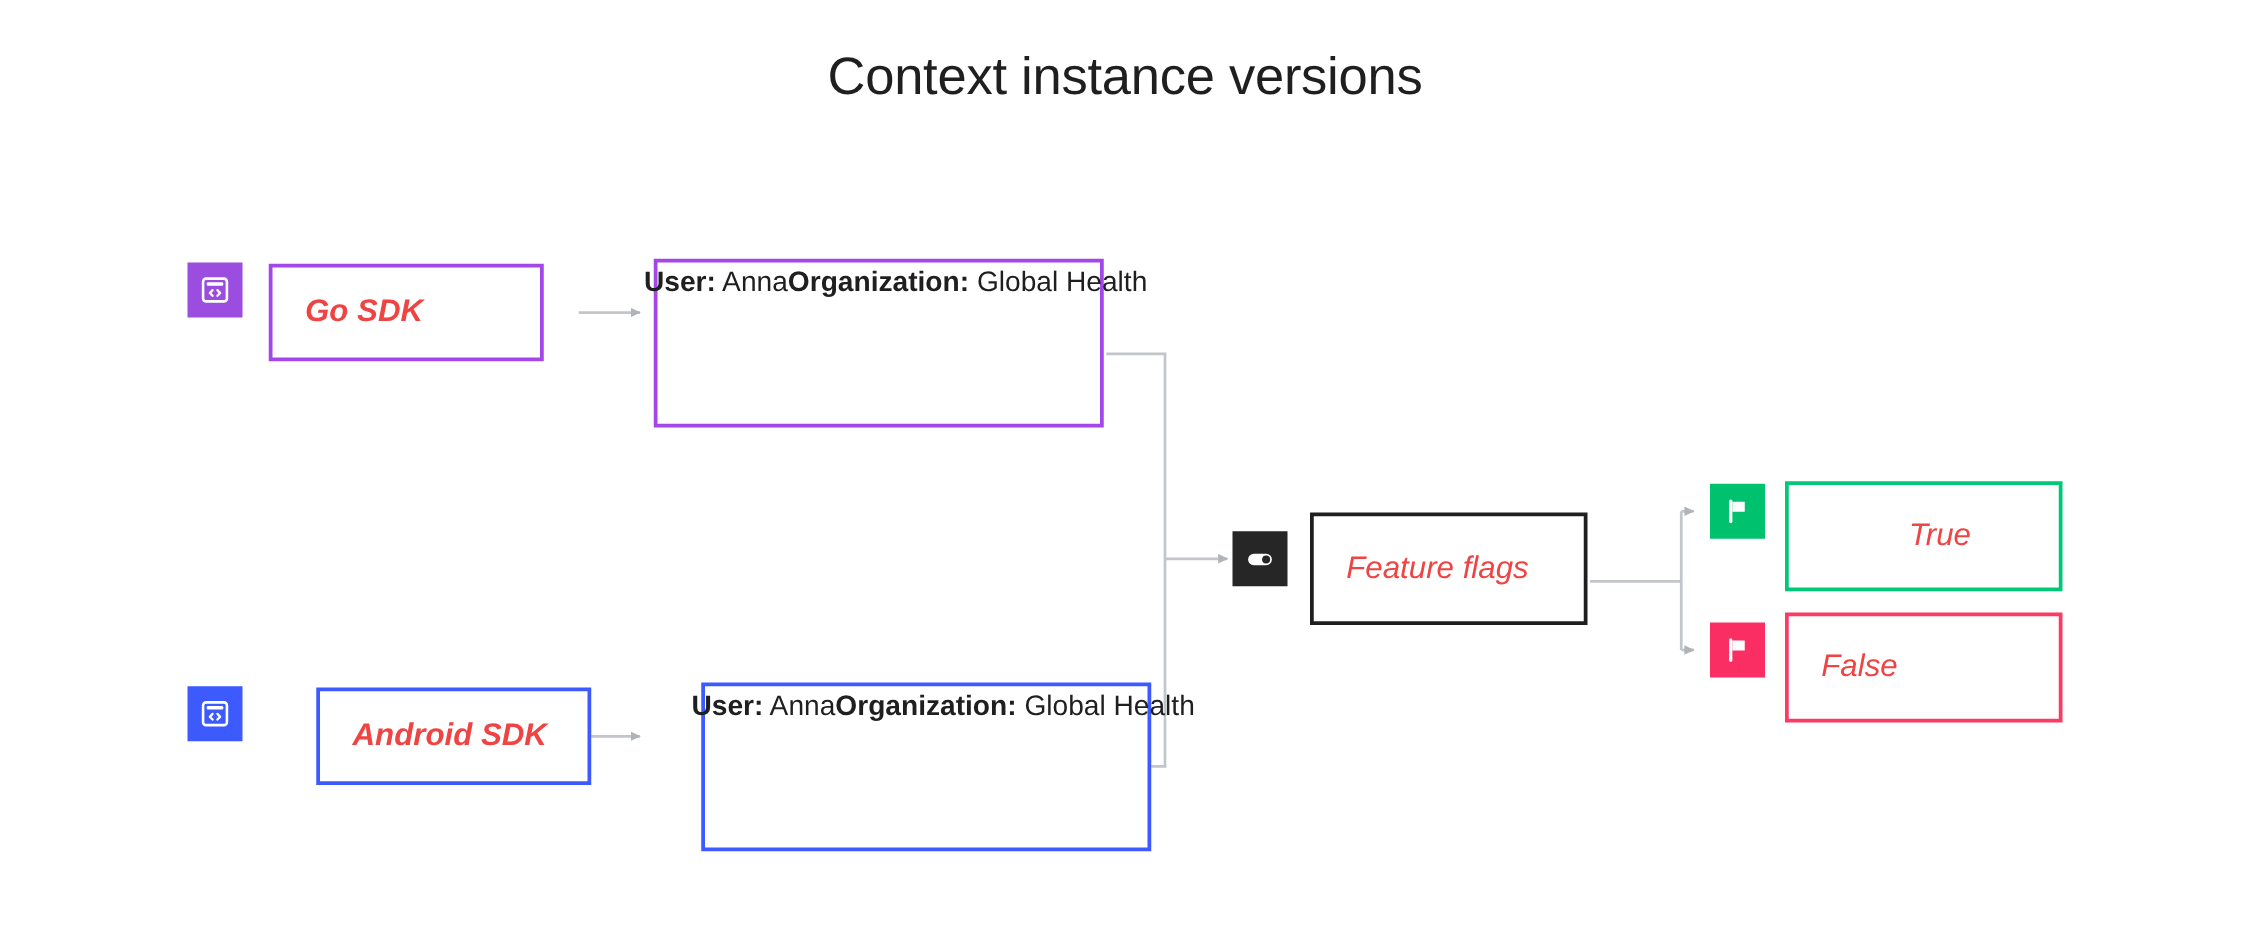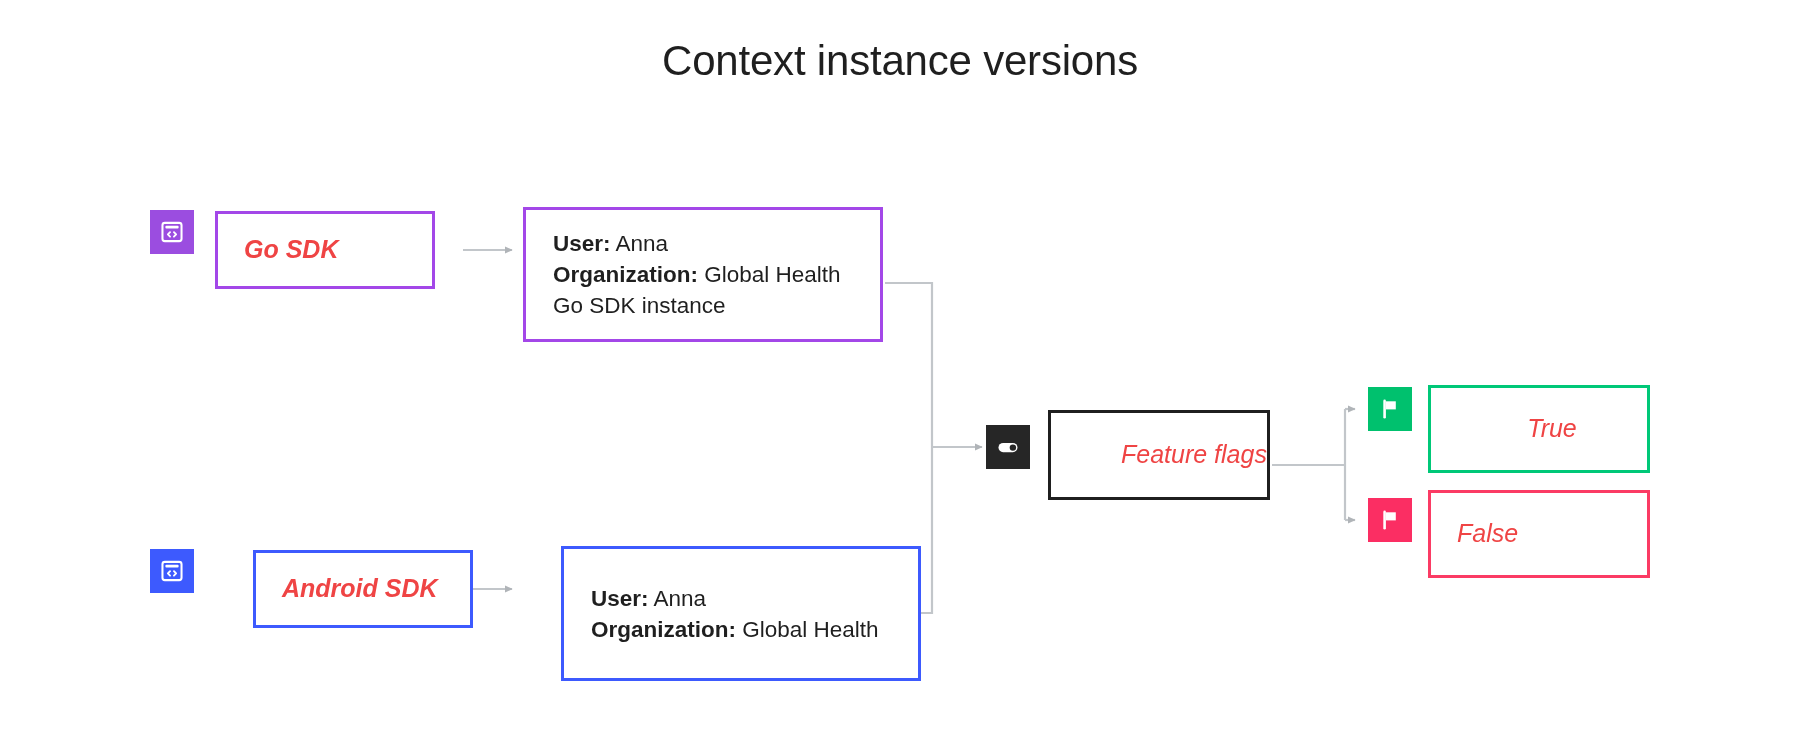--- a/index.html
+++ b/index.html
@@ -66,21 +66,21 @@
   .node-label.regular {
     font-weight: 400;
   }
 
   
   .detail-box {
     position: absolute;
     box-sizing: border-box;
     background: #ffffff;
     display: flex;
-    flex-direction: column;
+    flex-direction: row;
     justify-content: center;
     padding: 0 0 0 27px;
   }
   .detail-line {
     font-size: 22.5px;
     font-weight: 400;
     color: #1f1f1f;
     line-height: 31px;
     white-space: nowrap;
   }
@@ -159,23 +159,20 @@
     <span class="node-label">Go SDK</span>
   </div>
 
   <div class="detail-box bd-purple" style="left:523px; top:207px; width:360px; height:135px;">
     <div class="detail-line">
       <b>User:</b><span> Anna</span>
     </div>
     <div class="detail-line">
       <b>Organization:</b><span> Global Health</span>
     </div>
-    <div class="detail-line">
-      <span>Go SDK instance</span>
-    </div>
   </div>
 
   <div class="icon-tile bg-blue" style="left:150px; top:549px; width:44px; height:44px;">
     <svg width="26" height="26" viewBox="0 0 24 24" aria-hidden="true">
       <rect x="3.2" y="3.6" width="17.6" height="16.8" rx="2.2" fill="none" stroke="#ffffff" stroke-width="1.9"></rect>
       <rect x="5.9" y="6.3" width="12.2" height="2.5" rx="0.9" fill="#ffffff"></rect>
       <path d="M10.2 12.1 L8.2 14.2 L10.2 16.3" fill="none" stroke="#ffffff" stroke-width="1.7" stroke-linecap="round" stroke-linejoin="round"></path>
       <path d="M13.8 12.1 L15.8 14.2 L13.8 16.3" fill="none" stroke="#ffffff" stroke-width="1.7" stroke-linecap="round" stroke-linejoin="round"></path>
     </svg>
   </div>
@@ -193,21 +190,21 @@
     </div>
   </div>
 
   <div class="icon-tile bg-dark" style="left:986px; top:425px; width:44px; height:44px;">
     <svg width="26" height="26" viewBox="0 0 26 26" aria-hidden="true">
       <rect x="3.5" y="9" width="19" height="9.2" rx="4.6" fill="#ffffff"></rect>
       <circle cx="17.9" cy="13.6" r="3.2" fill="#262626"></circle>
     </svg>
   </div>
 
-  <div class="node bd-black" style="left:1048px; top:410px; width:222px; height:90px;padding-left:44px;">
+  <div class="node bd-black" style="left:1048px; top:410px; width:222px; height:90px;">
     <span class="node-label regular">Feature flags</span>
   </div>
 
   <div class="icon-tile bg-green" style="left:1368px; top:387px; width:44px; height:44px;">
     <svg width="24" height="24" viewBox="0 0 24 24" aria-hidden="true">
       <path d="M6.6 3.9 L6.6 20.2" stroke="#ffffff" stroke-width="2.6" stroke-linecap="round"></path>
       <path d="M7.9 4.3 L17.8 4.3 L17.8 12.4 L7.9 12.4 Z" fill="#ffffff"></path>
     </svg>
   </div>
 

